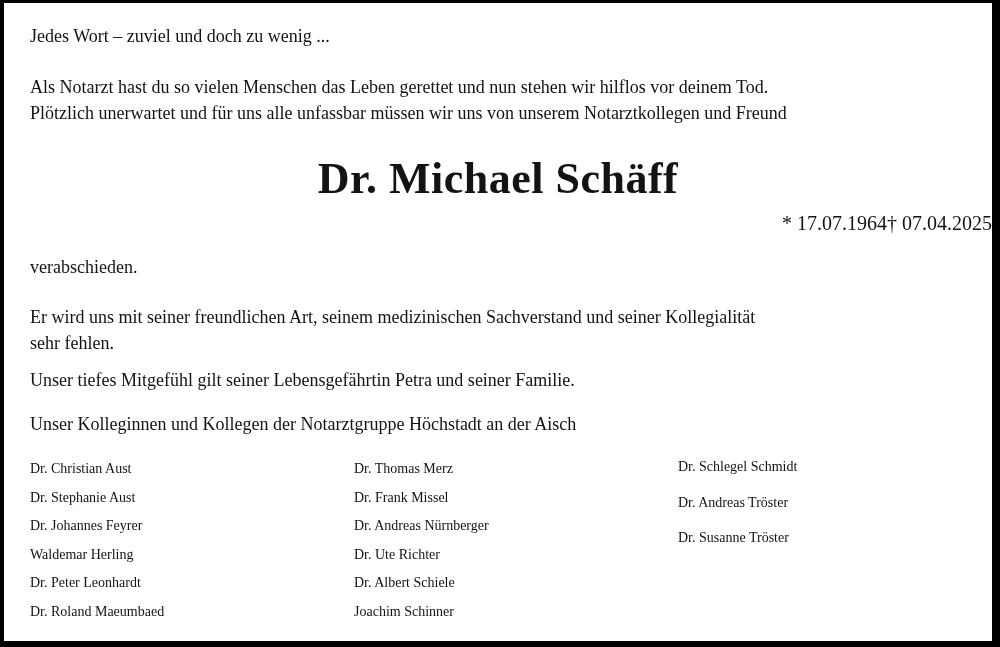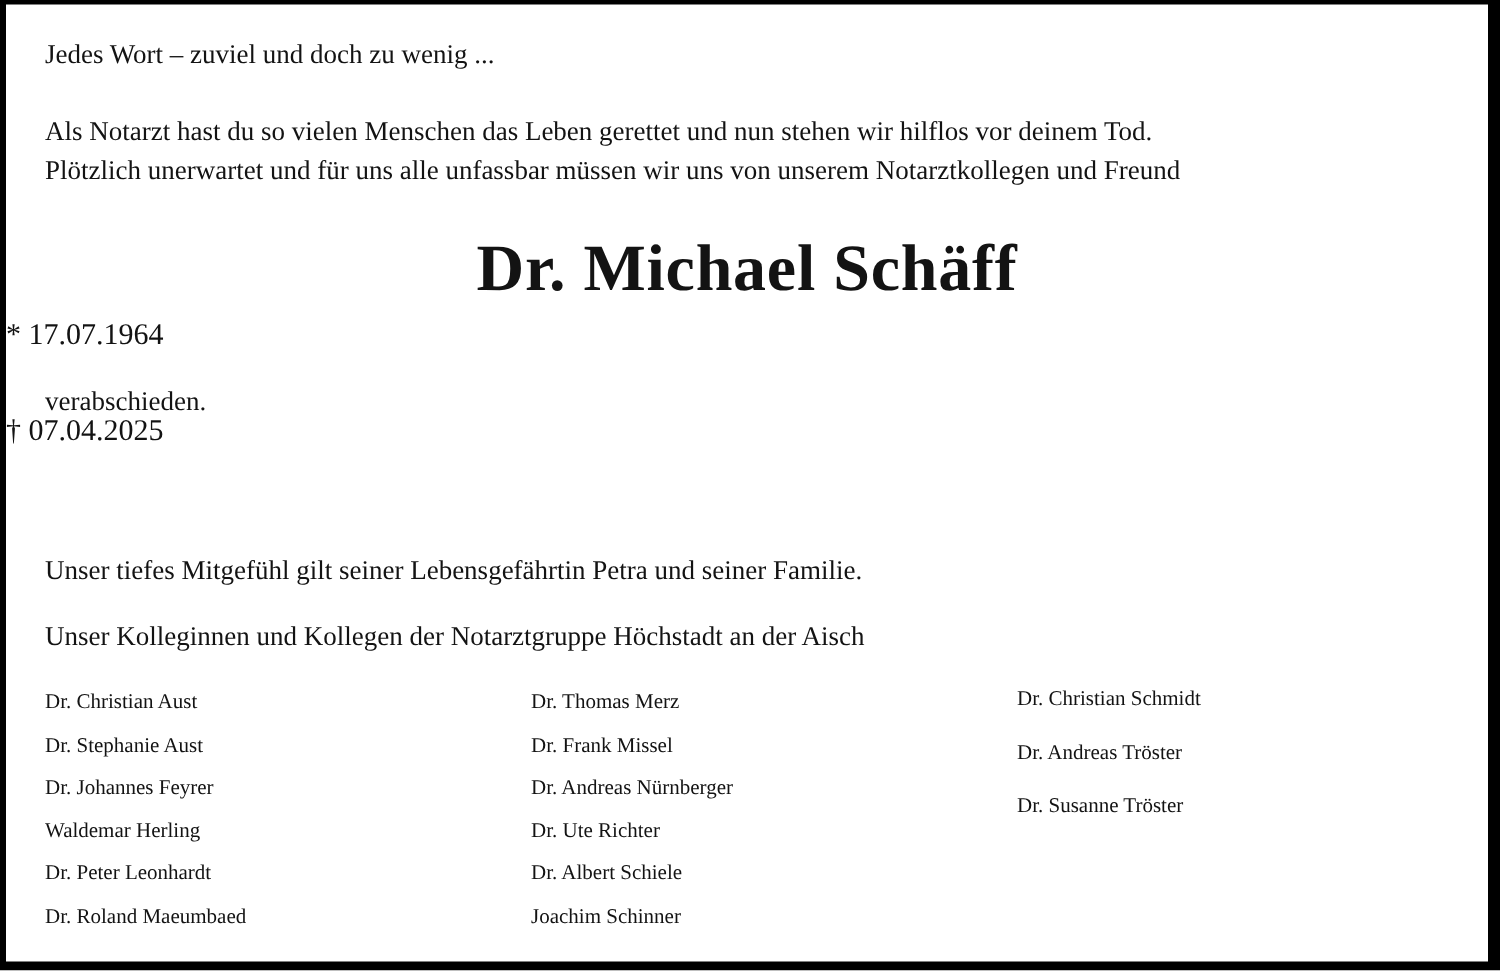--- a/index.html
+++ b/index.html
@@ -25,24 +25,22 @@
     text-align: center;
     font-size: 44px;
     font-weight: bold;
     line-height: 48px;
     letter-spacing: 0.5px;
   }
   .dates-row {
     left: 0; right: 0; top: 208px;
     display: flex;
     justify-content: flex-end;
-    gap: 40px;
     font-size: 20px;
     line-height: 24px;
-    flex-direction: column;
   }
   .farewell { left: 26px; top: 251px; }
   .tribute { left: 26px; top: 301px; }
   .condolence { left: 26px; top: 364px; }
   .signature { left: 26px; top: 408px; }
   .names-col { font-size: 14px; }
   .col-1 { left: 26px;  top: 452px; line-height: 28.5px; }
   .col-2 { left: 350px; top: 452px; line-height: 28.5px; }
   .col-3 { left: 674px; top: 446px; line-height: 35.5px; }
   .name-line { white-space: nowrap; }
@@ -61,20 +59,24 @@
 
   <div class="abs title-line">Dr. Michael Schäff</div>
 
   <div class="abs dates-row">
     <span>* 17.07.1964</span>
     <span>† 07.04.2025</span>
   </div>
 
   <div class="abs body-text farewell">verabschieden.</div>
 
+  <div class="abs body-text tribute">
+    <div>Er wird uns mit seiner freundlichen Art, seinem medizinischen Sachverstand und seiner Kollegialität</div>
+    <div>sehr fehlen.</div>
+  </div>
 
   <div class="abs body-text condolence">Unser tiefes Mitgefühl gilt seiner Lebensgefährtin Petra und seiner Familie.</div>
 
   <div class="abs body-text signature">Unser Kolleginnen und Kollegen der Notarztgruppe Höchstadt an der Aisch</div>
 
   <div class="abs names-col col-1">
       <div class="name-line">Dr. Christian Aust</div>
       <div class="name-line">Dr. Stephanie Aust</div>
       <div class="name-line">Dr. Johannes Feyrer</div>
       <div class="name-line">Waldemar Herling</div>
@@ -85,18 +87,18 @@
   <div class="abs names-col col-2">
       <div class="name-line">Dr. Thomas Merz</div>
       <div class="name-line">Dr. Frank Missel</div>
       <div class="name-line">Dr. Andreas Nürnberger</div>
       <div class="name-line">Dr. Ute Richter</div>
       <div class="name-line">Dr. Albert Schiele</div>
       <div class="name-line">Joachim Schinner</div>
     </div>
 
   <div class="abs names-col col-3">
-      <div class="name-line">Dr. Christian Schmidt</div>
+      <div class="name-line">Dr. Schlegel Schmidt</div>
       <div class="name-line">Dr. Andreas Tröster</div>
       <div class="name-line">Dr. Susanne Tröster</div>
     </div>
 
 </div>
 
 </body></html>

